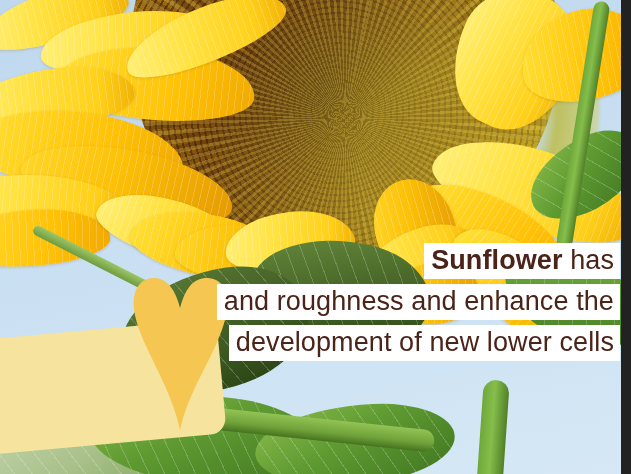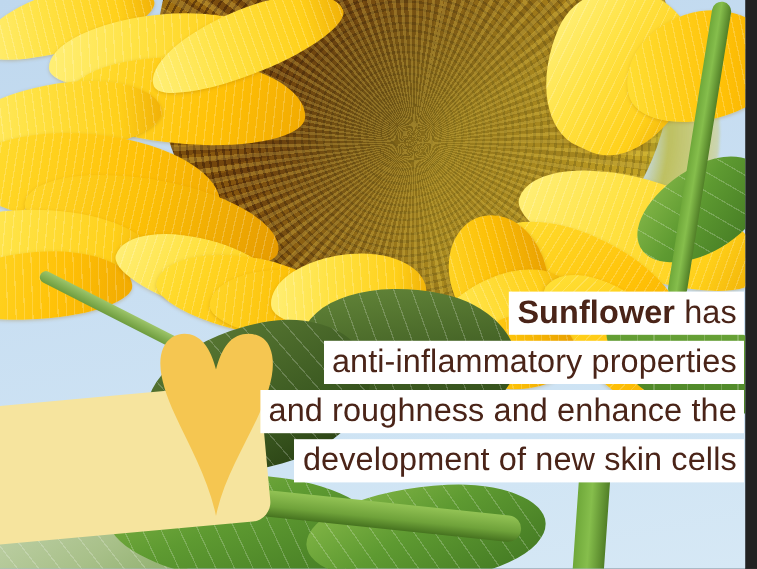--- a/index.html
+++ b/index.html
@@ -217,18 +217,17 @@
   <div class="banner"></div>
 
   <div class="heart-wrap">
     <svg width="104" height="160" viewBox="0 0 104 160" aria-hidden="true">
       <path d="M52 158 C 46 128, 30 100, 18 74 C 8 52, 2 32, 8 18 C 14 4, 32 2, 42 14 C 47 20, 50 28, 52 36 C 54 28, 57 20, 62 14 C 72 2, 92 4, 97 18 C 103 33, 97 53, 87 75 C 75 101, 58 128, 52 158 Z" fill="#F5C651"></path>
     </svg>
   </div>
 
   <div class="caption">
     <span class="line"><span><b>Sunflower</b><span class="reg"> has</span></span></span>
-    <span class="line"><span><span class="reg">anti-inflammatory properties</span></span></span>
     <span class="line"><span><span class="reg">and roughness and enhance the</span></span></span>
-    <span class="line"><span><span class="reg">development of new skin cells</span></span></span>
+    <span class="line"><span><span class="reg">development of new lower cells</span></span></span>
   </div>
 
 </div>
 
 </body></html>

